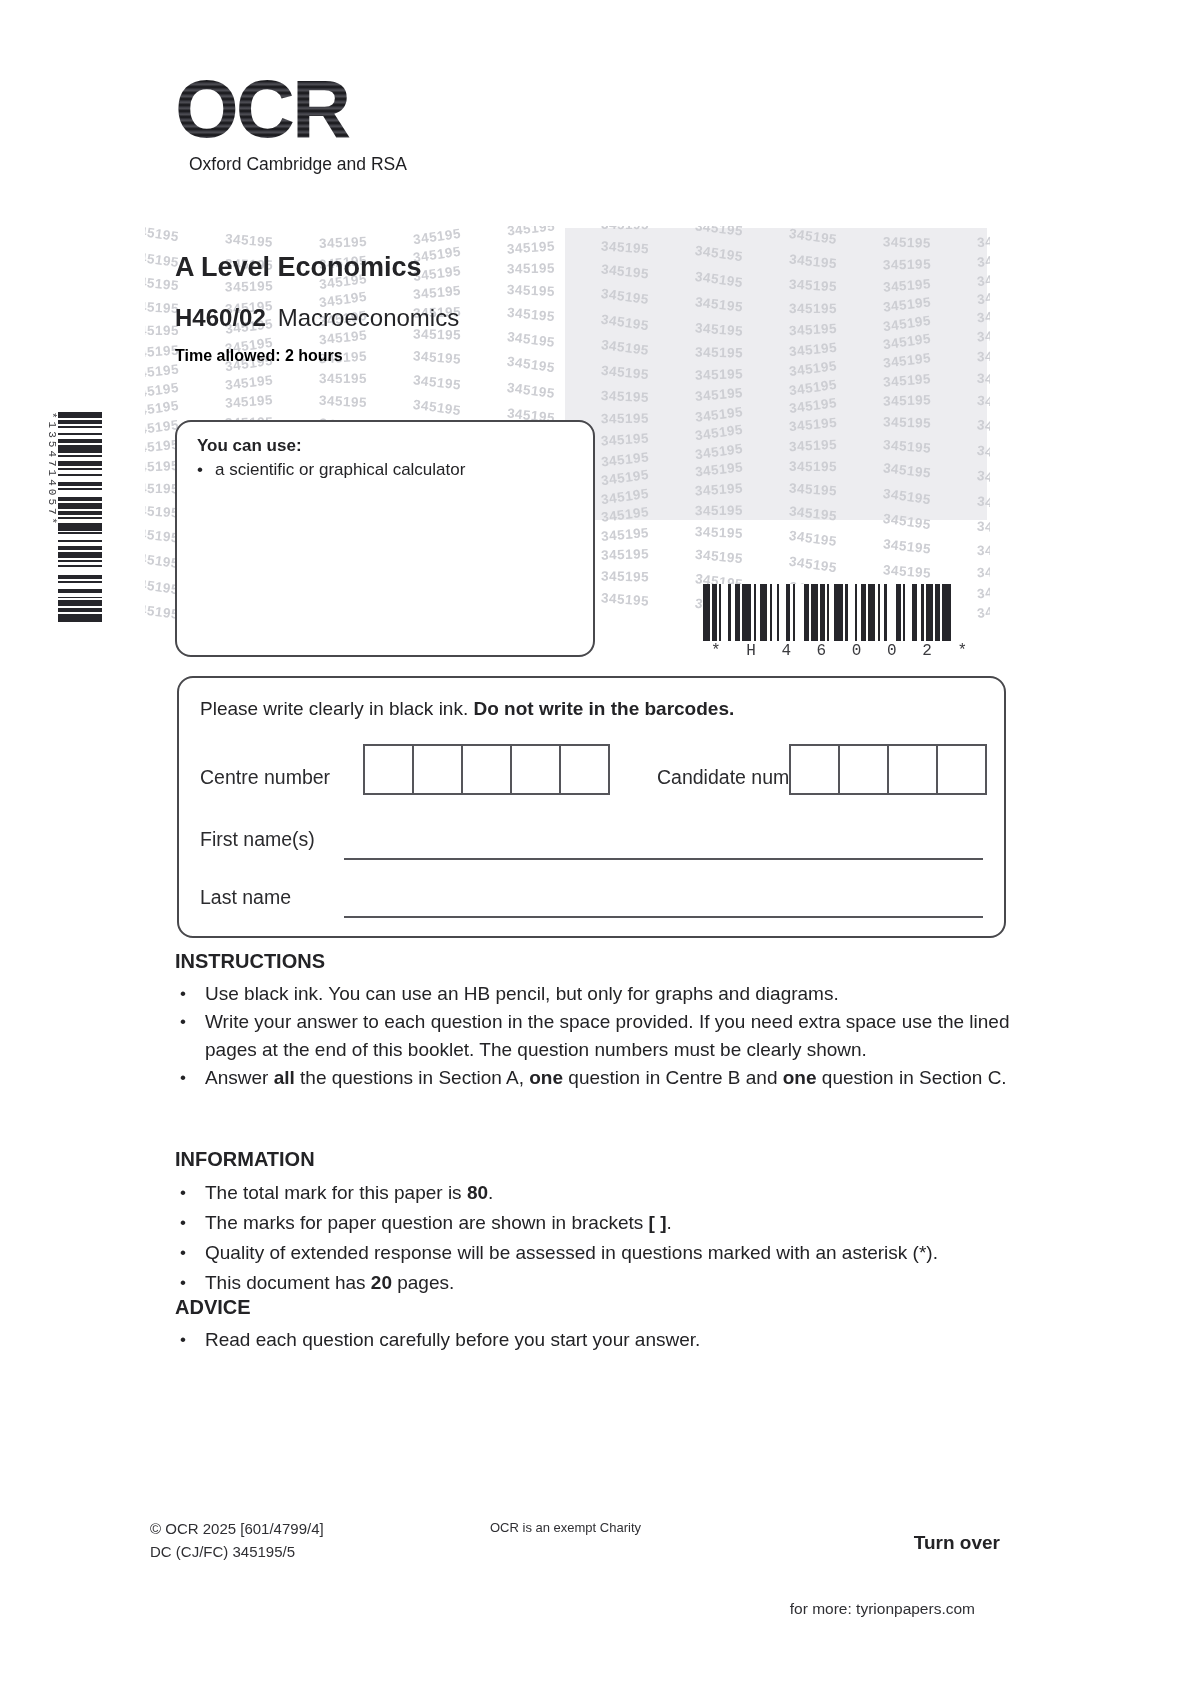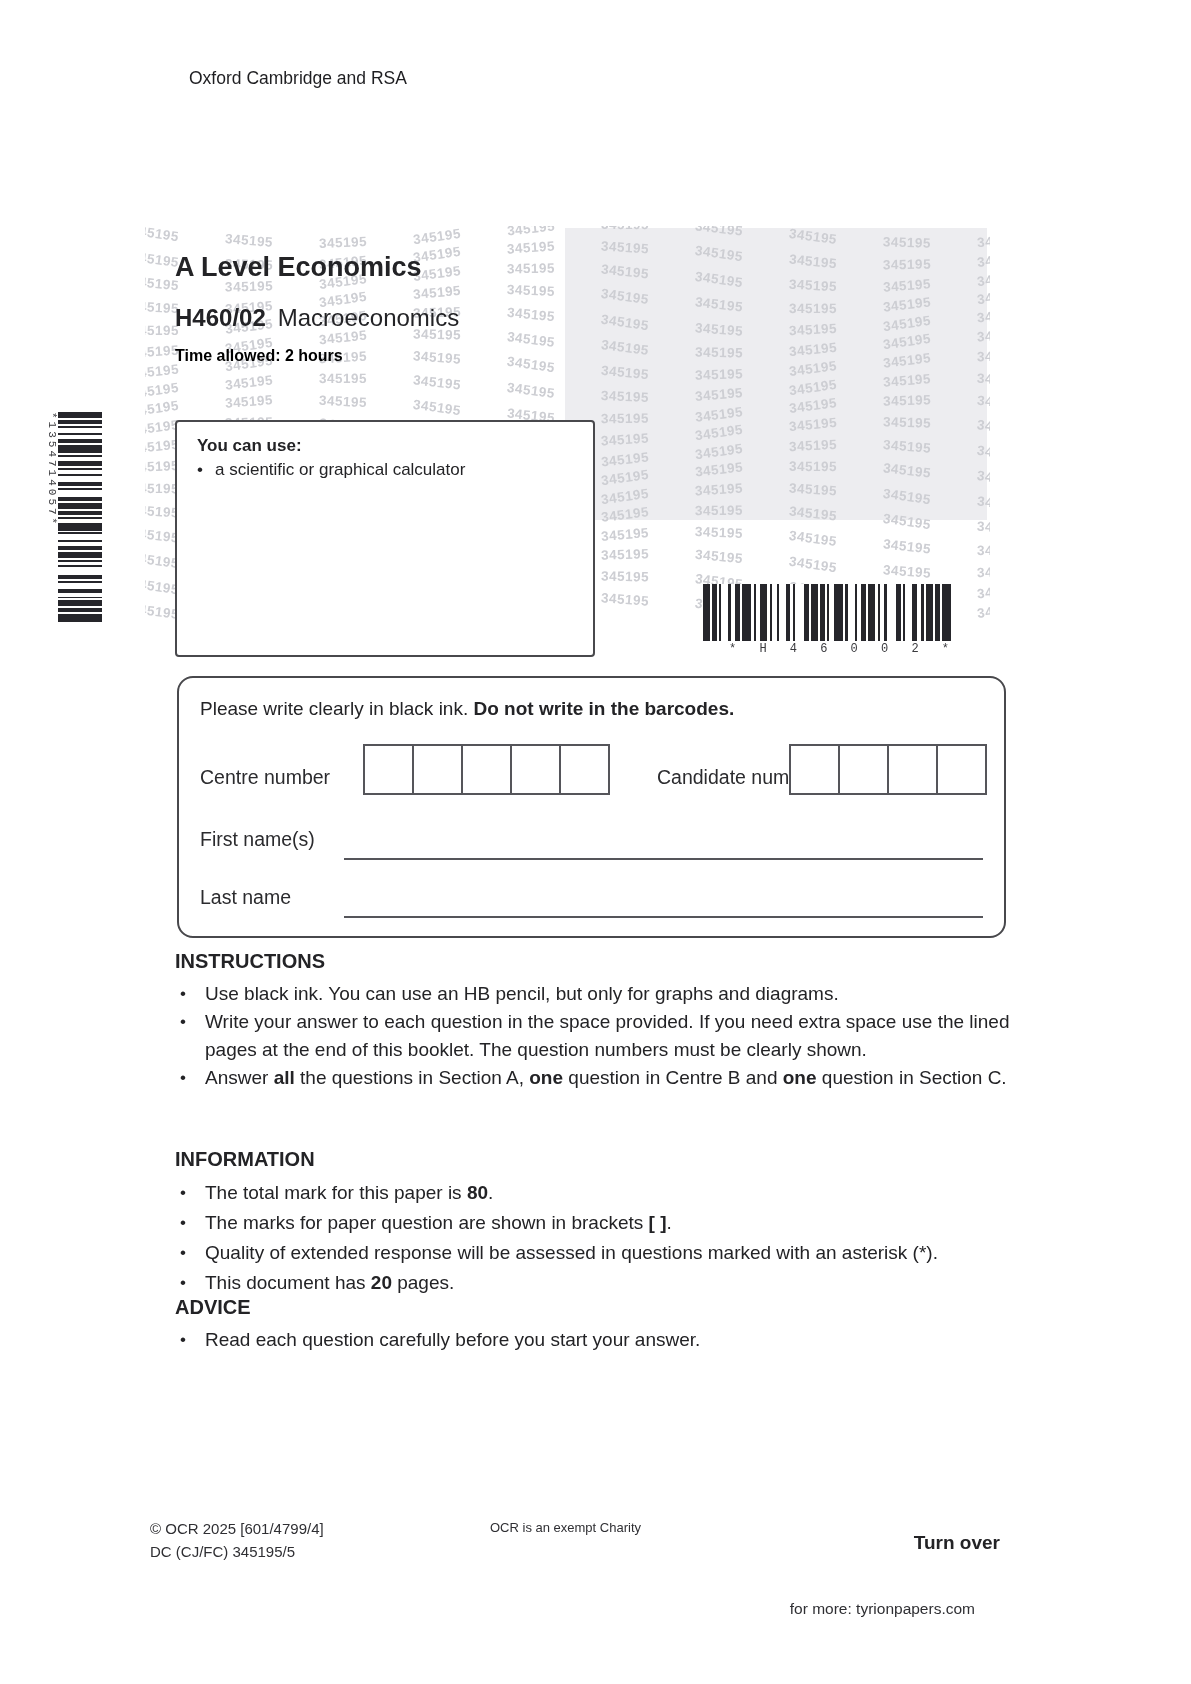--- a/index.html
+++ b/index.html
@@ -24,38 +24,38 @@
   .tagline { font-size:17.5px; color:#1e1e21; margin-top:2px; margin-left:14px; }
 
   .exam-title { position:absolute; left:175px; top:192px; font-size:37px; font-weight:bold; color:#232326; }
   .qual-title { position:absolute; left:175px; top:252px; font-size:27px; font-weight:bold; color:#232326; }
   .paper-line { position:absolute; left:175px; top:304px; font-size:24px; color:#232326; }
   .paper-line .code { font-weight:bold; margin-right:12px; }
   .time-line  { position:absolute; left:175px; top:347px; font-size:16px; font-weight:bold; color:#000000; }
 
   
   .ycu-box { position:absolute; left:175px; top:420px; width:420px; height:237px; background:#fff;
-             border:2px solid #48484c; border-radius:4px; padding:14px 20px; z-index:2; }
+             border:2px solid #48484c; border-radius:16px; padding:14px 20px; z-index:2; }
   .ycu-heading { font-size:17px; font-weight:bold; color:#232326; }
   .ycu-list { margin-top:4px; }
   .ycu-item { font-size:17px; color:#232326; display:flex; }
   .ycu-item .dot { width:18px; flex:0 0 18px; }
 
   
   .barcode-left { position:absolute; left:42px; top:412px; height:212px; display:flex; z-index:2; }
   .bcl-text { writing-mode:vertical-rl; font-family:"Liberation Mono", monospace; font-size:11px;
               letter-spacing:3px; color:#3a3a3e; width:16px; text-align:left; }
   .bcl-bars { width:44px; height:212px; display:flex; flex-direction:column; overflow:hidden; }
   .bcl-bars div { width:100%; }
 
   
   .barcode-right { position:absolute; left:703px; top:584px; width:274px; z-index:2; }
   .bcr-bars { width:274px; height:57px; display:flex; overflow:hidden; }
   .bcr-bars div { height:100%; flex:0 0 auto; }
-  .bcr-text { font-family:"Liberation Mono", monospace; font-size:12px; color:#3a3a3e;
+  .bcr-text { font-family:"Liberation Mono", monospace; font-size:16px; color:#3a3a3e;
               text-align:center; letter-spacing:2px; word-spacing:12px; margin-top:1px; }
 
   
   .cand-box { position:absolute; left:177px; top:676px; width:829px; height:262px; background:#fff;
               border:2px solid #48484c; border-radius:16px; z-index:2; }
   .notice { position:absolute; left:21px; top:20px; font-size:19px; color:#232326; }
   .b { font-weight:bold; }
   .centre-label    { position:absolute; left:21px;  top:88px;  font-size:19.5px; }
   .candidate-label { position:absolute; left:478px; top:88px;  font-size:19.5px; }
   .cells { position:absolute; top:66px; display:flex; }
@@ -266,20 +266,21 @@
       <span class="wm" style="left: 268px; top: 371.99px; transform: rotate(-7.79796deg);">345195</span>
       <span class="wm" style="left: 362px; top: 365.695px; transform: rotate(-3.08271deg);">345195</span>
       <span class="wm" style="left: 456px; top: 366.348px; transform: rotate(4.21164deg);">345195</span>
       <span class="wm" style="left: 550px; top: 373.403px; transform: rotate(7.98239deg);">345195</span>
       <span class="wm" style="left: 644px; top: 380.957px; transform: rotate(5.0748deg);">345195</span>
       <span class="wm" style="left: 738px; top: 382.691px; transform: rotate(-2.07854deg);">345195</span>
       <span class="wm" style="left: 832px; top: 377.153px; transform: rotate(-7.4929deg);">345195</span>
     </div>
 
   <div class="brand z1">
+    <div class="ocr-logo">OCR</div>
     <div class="tagline">Oxford Cambridge and RSA</div>
   </div>
 
   <div class="qual-title z1">A Level Economics</div>
   <div class="paper-line z1">
     <span class="code">H460/02</span><span>Macroeconomics</span>
   </div>
   <div class="time-line z1">Time allowed: 2 hours</div>
 
   <div class="ycu-box">

